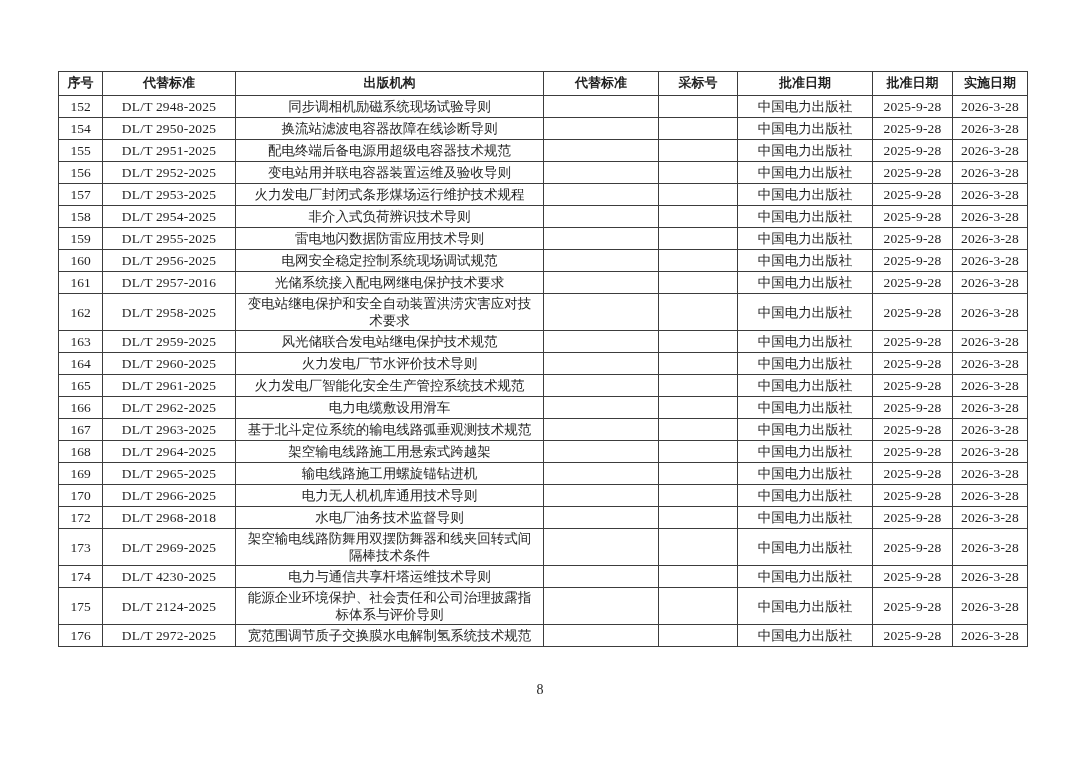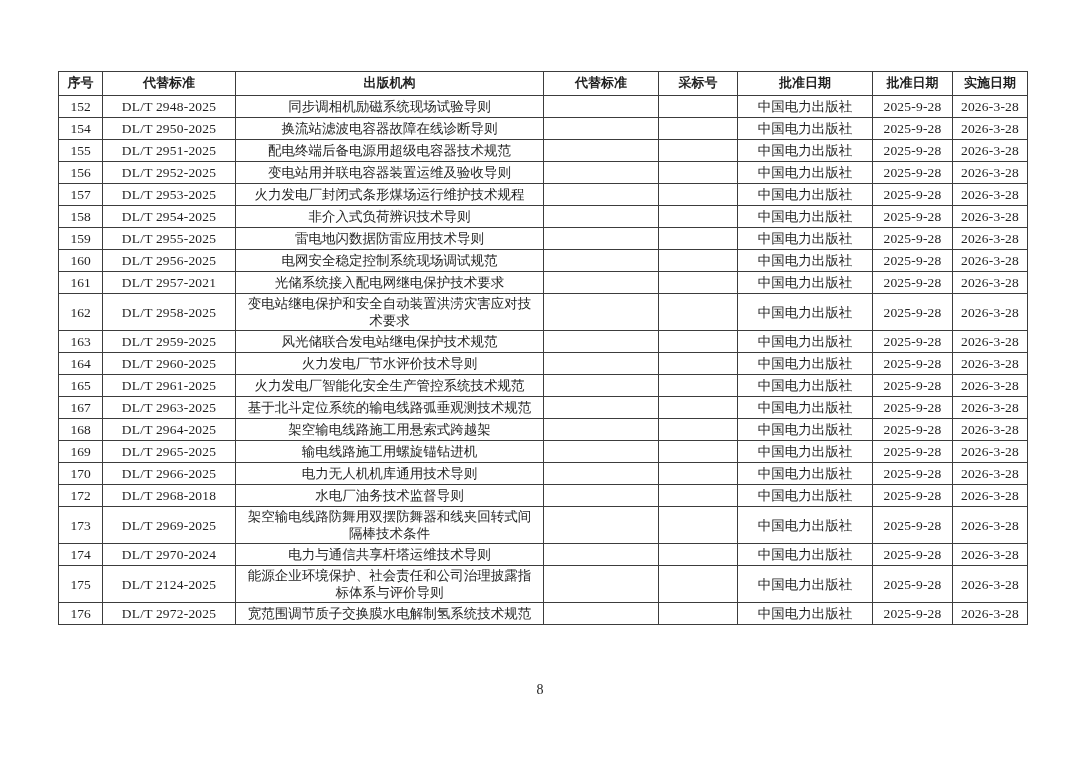--- a/index.html
+++ b/index.html
@@ -181,21 +181,21 @@
       <td class="cell-name">电网安全稳定控制系统现场调试规范</td>
       <td class="cell-replaced"></td>
       <td class="cell-adopted"></td>
       <td class="cell-publisher">中国电力出版社</td>
       <td class="cell-date">2025-9-28</td>
       <td class="cell-date">2026-3-28</td>
     </tr>
 
     <tr>
       <td class="cell-no">161</td>
-      <td class="cell-code">DL/T 2957-2021</td>
+      <td class="cell-code">DL/T 2957-2016</td>
       <td class="cell-name">光储系统接入配电网继电保护技术要求</td>
       <td class="cell-replaced"></td>
       <td class="cell-adopted"></td>
       <td class="cell-publisher">中国电力出版社</td>
       <td class="cell-date">2025-9-28</td>
       <td class="cell-date">2026-3-28</td>
     </tr>
 
     <tr>
       <td class="cell-no">162</td>
@@ -234,20 +234,30 @@
       <td class="cell-no">165</td>
       <td class="cell-code">DL/T 2961-2025</td>
       <td class="cell-name">火力发电厂智能化安全生产管控系统技术规范</td>
       <td class="cell-replaced"></td>
       <td class="cell-adopted"></td>
       <td class="cell-publisher">中国电力出版社</td>
       <td class="cell-date">2025-9-28</td>
       <td class="cell-date">2026-3-28</td>
     </tr>
 
+    <tr>
+      <td class="cell-no">166</td>
+      <td class="cell-code">DL/T 2962-2025</td>
+      <td class="cell-name">电力电缆敷设用滑车</td>
+      <td class="cell-replaced"></td>
+      <td class="cell-adopted"></td>
+      <td class="cell-publisher">中国电力出版社</td>
+      <td class="cell-date">2025-9-28</td>
+      <td class="cell-date">2026-3-28</td>
+    </tr>
 
     <tr>
       <td class="cell-no">167</td>
       <td class="cell-code">DL/T 2963-2025</td>
       <td class="cell-name">基于北斗定位系统的输电线路弧垂观测技术规范</td>
       <td class="cell-replaced"></td>
       <td class="cell-adopted"></td>
       <td class="cell-publisher">中国电力出版社</td>
       <td class="cell-date">2025-9-28</td>
       <td class="cell-date">2026-3-28</td>
@@ -304,21 +314,21 @@
       <td class="cell-name">架空输电线路防舞用双摆防舞器和线夹回转式间隔棒技术条件</td>
       <td class="cell-replaced"></td>
       <td class="cell-adopted"></td>
       <td class="cell-publisher">中国电力出版社</td>
       <td class="cell-date">2025-9-28</td>
       <td class="cell-date">2026-3-28</td>
     </tr>
 
     <tr>
       <td class="cell-no">174</td>
-      <td class="cell-code">DL/T 2970-2024</td>
+      <td class="cell-code">DL/T 4230-2025</td>
       <td class="cell-name">电力与通信共享杆塔运维技术导则</td>
       <td class="cell-replaced"></td>
       <td class="cell-adopted"></td>
       <td class="cell-publisher">中国电力出版社</td>
       <td class="cell-date">2025-9-28</td>
       <td class="cell-date">2026-3-28</td>
     </tr>
 
     <tr>
       <td class="cell-no">175</td>

